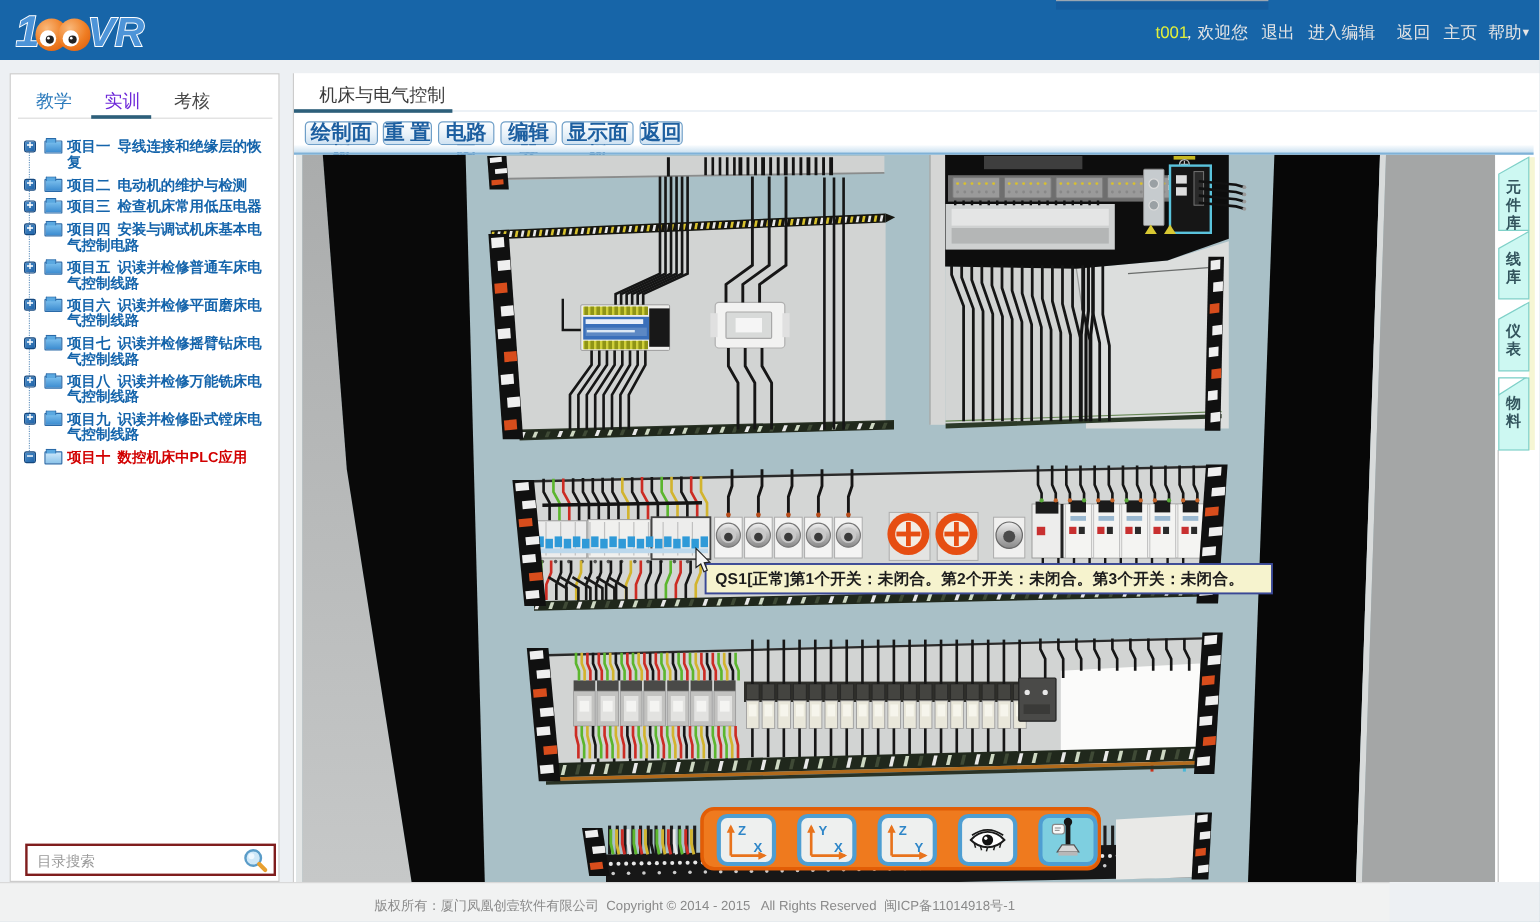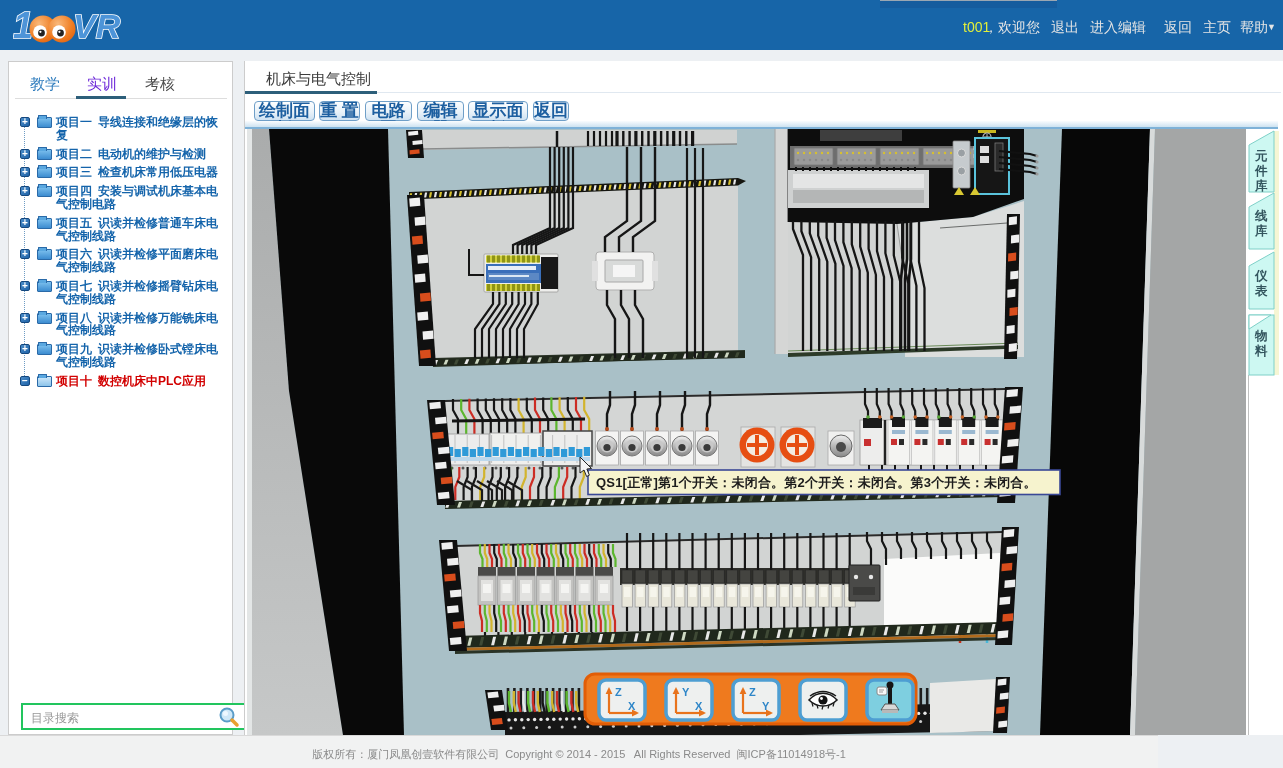--- a/index.html
+++ b/index.html
@@ -17,21 +17,21 @@
 #stab-ul { position:absolute; left:67px; top:34px; width:50px; height:3px; background:#2d5f7a; }
 #treewrap { position:absolute; left:0; top:54px; width:224px; }
 #treeline { position:absolute; left:15px; top:8px; height:252px; border-left:1px dotted #6f9cc4; }
 #tree { list-style:none; position:relative; }
 #tree li { position:relative; margin-bottom:6px; padding-left:47px; width:215px; font-size:12px; font-weight:bold; color:#1464ab; line-height:12.8px; }
 #tree li.last { color:#d20000; }
 .pm { position:absolute; left:11px; top:1px; width:10px; height:10px; background:linear-gradient(135deg,#4a8cc8,#1f63a8); border:1px solid #14477e; border-radius:2px; color:#fff; font-size:10px; line-height:8px; text-align:center; font-weight:bold; }
 .fold { position:absolute; left:28px; top:1px; width:15px; height:11px; background:linear-gradient(180deg,#7cc0ee,#3c8cd0); border:1px solid #2a6aa8; border-radius:1px; }
 .fold::before { content:""; position:absolute; left:0; top:-3px; width:7px; height:3px; background:#5aa8e0; border:1px solid #2a6aa8; border-bottom:none; border-radius:1px 1px 0 0; }
 .fold.open { background:linear-gradient(180deg,#cfe8fa,#8cc4ea); }
-#search { position:absolute; left:12px; top:641px; width:225px; height:27px; border:2px solid #22c55e; background:#fff; }
+#search { position:absolute; left:12px; top:641px; width:209px; height:27px; border:2px solid #7f1d1d; background:#fff; }
 #search span { position:absolute; left:8px; top:5px; font-size:12px; color:#999; }
 
 #main { position:absolute; left:244px; top:61px; width:1039px; height:674px; background:#fff; border-left:1px solid #ccc; }
 #mtitle { position:absolute; left:21px; top:9px; font-size:15px; color:#3c3c3c; }
 #mline-light { position:absolute; left:0; top:31px; width:1036px; height:1px; background:#e0e8f0; }
 #mline-dark { position:absolute; left:0; top:30px; width:132px; height:3px; background:#2d5f7a; }
 .tbtn { position:absolute; top:40px; height:20px; border:1px solid #6f9fc8; border-radius:4px;
   background:linear-gradient(180deg,#fdfeff 0%,#e9f2f9 55%,#cfe2f2 100%);
   color:#1d5fa0; font-size:17px; font-weight:bold; text-align:center; line-height:18px; }
 #grad { position:absolute; left:0; top:60px; width:1033px; height:6px; background:linear-gradient(180deg,#fafcfe,#cde2f1); }

